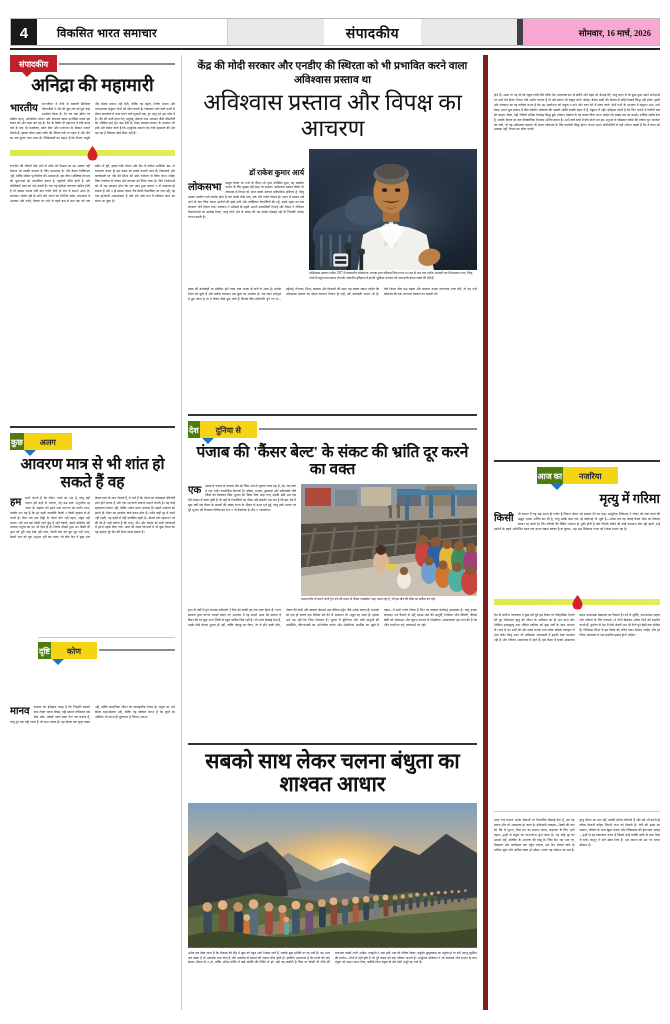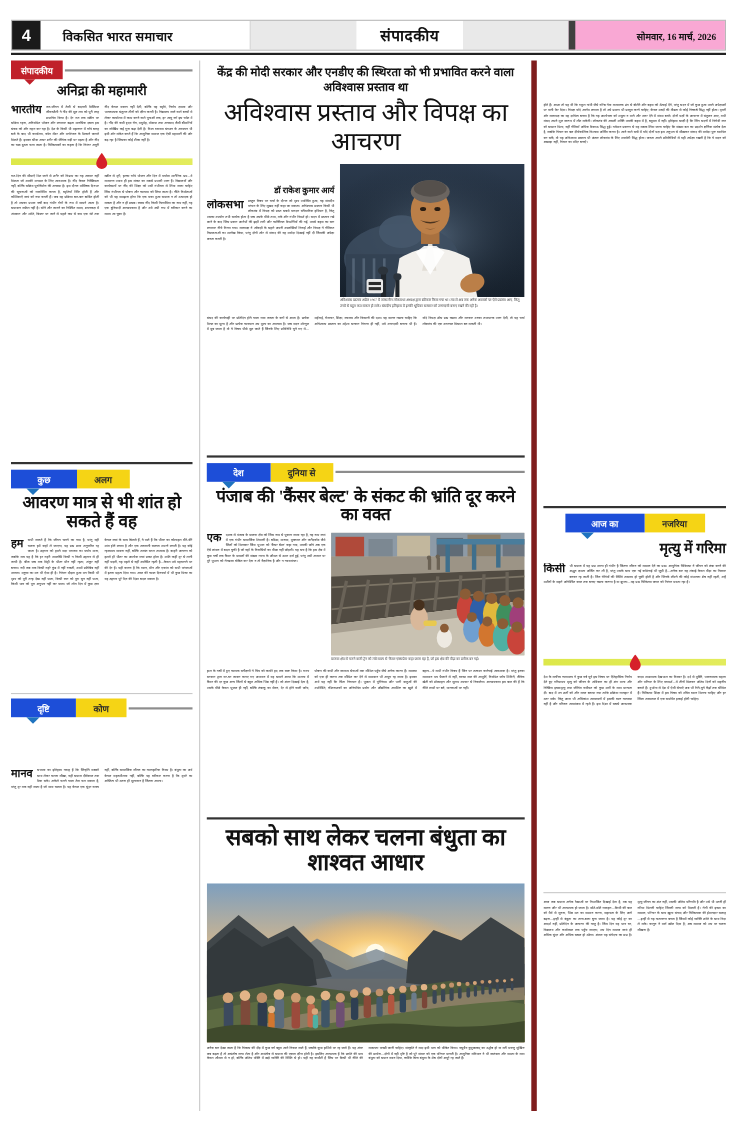--- a/index.html
+++ b/index.html
@@ -68,22 +68,22 @@
     padding:3px 9px;font-family:"Liberation Sans",sans-serif;
     position:relative;
   }
   .tag-red:after{
     content:"";position:absolute;left:12px;bottom:-5px;
     border-left:5px solid transparent;border-right:5px solid transparent;
     border-top:5px solid #c0202a;
   }
   .tagline{flex:1;height:2px;background:#8d8d8d;margin-left:2px;}
   .tag-blue{
-    background:#1d4ed8;color:#fff;font-size:8px;font-weight:bold;
-    padding:3px 24px;font-family:Liberation Sans, sans-serif;
+    background:#4d7c0f;color:#fff;font-size:8px;font-weight:bold;
+    padding:3px 1px;font-family:Liberation Sans, sans-serif;
     position:relative;
   }
   .tag-blue:after{
     content:"";position:absolute;left:14px;bottom:-6px;
     border-left:6px solid transparent;border-right:6px solid transparent;
     border-top:6px solid #1f73bf;
   }
   .tag-yellow{
     background:#f5d415;color:#2a2a2a;font-size:8px;font-weight:bold;
     padding:3px 16px;font-family:"Liberation Sans",sans-serif;
@@ -92,21 +92,21 @@
   
   .kicker{
     text-align:center;font-size:10.5px;font-weight:bold;
     margin:3px 0 4px 0;letter-spacing:.1px;
   }
   .h-main{
     text-align:center;font-size:23px;font-weight:normal;
     letter-spacing:-.2px;margin:0 0 7px 0;line-height:1.12;
   }
   .h-left{
-    text-align:center;font-size:12px;font-weight:bold;
+    text-align:center;font-size:18px;font-weight:bold;
     margin:3px 0 6px 0;line-height:1.1;
   }
   .h-sec{
     text-align:center;font-size:15.5px;font-weight:bold;
     margin:5px 0 6px 0;line-height:1.12;
   }
   .h-right{
     text-align:right;font-size:13px;font-weight:bold;
     margin:5px 0 5px 0;
   }
@@ -147,21 +147,21 @@
   }
   .droplet svg{display:block;}
 
   
   .photo{display:block;width:100%;border:0;}
   .caption{font-size:3.2px;line-height:1.5;margin-top:1.5px;color:#333;}
 
   .hr-thin{height:1px;background:#c9c9c9;margin:6px 0;}
   .hr-dark{height:2px;background:#333;margin:7px 0 5px 0;}
 
-  .sec-bottom{border-top:1px solid #c9c9c9;margin-top:6px;padding-top:4px;}
+  .sec-bottom{border-top:1px solid #c9c9c9;margin-top:6px;padding-top:4px;margin-left:28px;}
   .wrapbox{overflow:hidden;}
   .floatphoto{float:right;width:168px;margin:0 0 3px 5px;}
 </style>
 </head>
 <body>
 
 <div class="page">
 
   <div class="masthead">
     <div class="pagenum">4</div>

